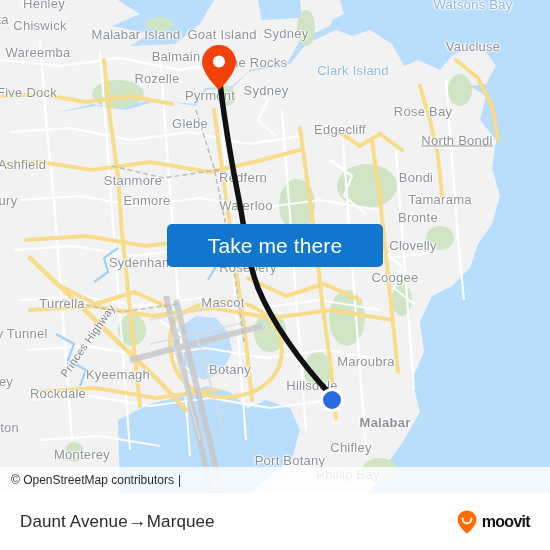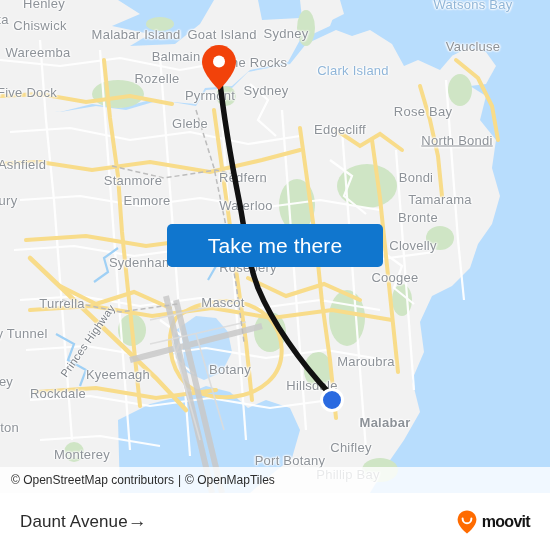--- a/index.html
+++ b/index.html
@@ -371,28 +371,28 @@
       <div class="dest-dot" style="left:332px; top:400px;"></div>
     </div>
 
     <button class="cta">
       <span>Take me there</span>
     </button>
 
     <div class="attribution">
       <span>© OpenStreetMap contributors</span>
       <span class="sep">|</span>
-      <span>© OpenMapTiles</span>
     </div>
   </div>
 
   <div class="footer">
     <div class="trip">
       <span>Daunt Avenue</span>
       <span class="arrow">→</span>
+      <span>Marquee</span>
     </div>
     <div class="brand">
       <svg width="26" height="26" viewBox="0 0 26 26">
         <path d="M13,1.5 C7.8,1.5 3.6,5.6 3.6,10.8 C3.6,17.6 13,24.5 13,24.5
                  C13,24.5 22.4,17.6 22.4,10.8 C22.4,5.6 18.2,1.5 13,1.5 Z" fill="#ff6b00"></path>
         <path d="M8.6,9.4 C8.6,12.3 10.6,14.3 13,14.3 C15.4,14.3 17.4,12.3 17.4,9.4" fill="none" stroke="#ffffff" stroke-width="2" stroke-linecap="round"></path>
       </svg>
       <span class="brand-name">moovit</span>
     </div>
   </div>

